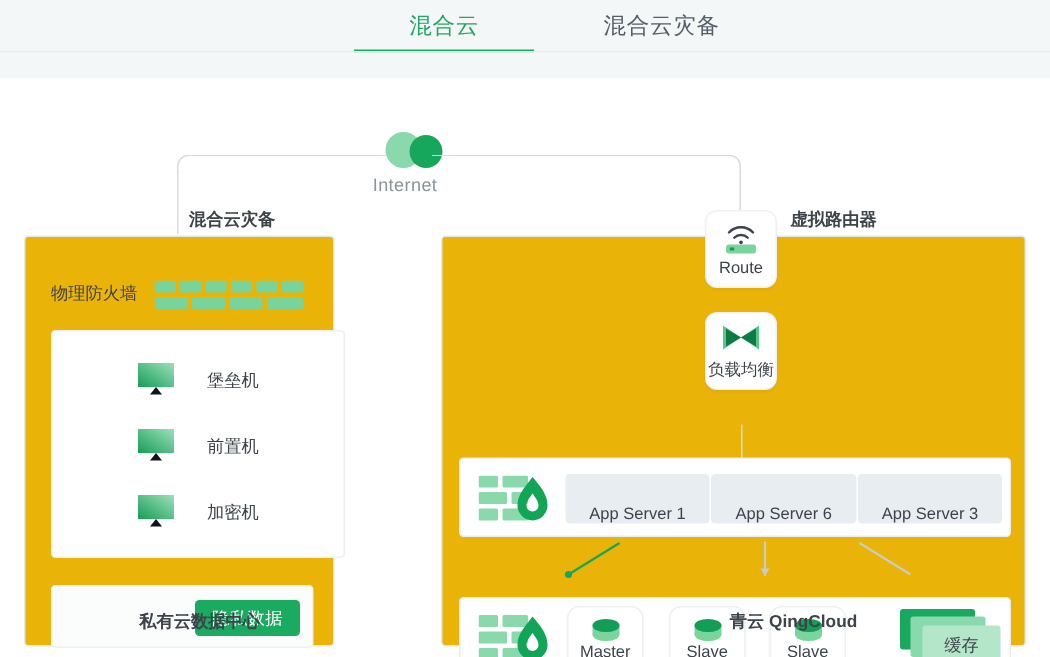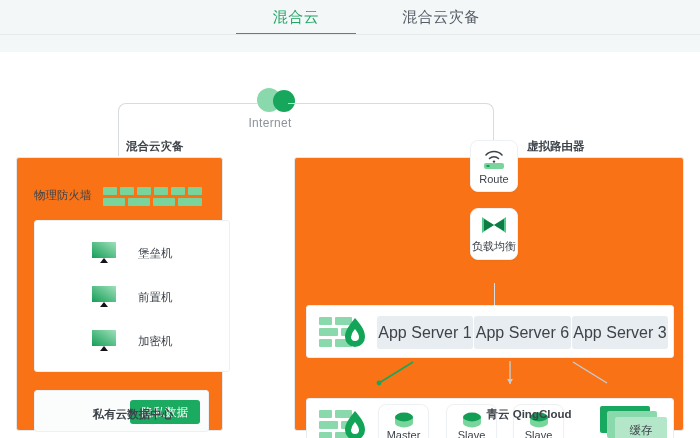--- a/index.html
+++ b/index.html
@@ -59,21 +59,21 @@
   }
   .elbow-r {
     position: absolute; border: 1px solid #d6dce0;
     border-left: none; border-bottom: none;
     border-top-right-radius: 8px;
   }
 
   
   .panel {
     position: absolute; border: 1px solid #e4e8eb; border-radius: 3px;
-    background: #f97316;
+    background: #eab308;
     padding-left: 46px;
   }
   .panel-caption {
     position: absolute; width: 100%; text-align: center;
     font-size: 11.5px; color: #3d434a; font-weight: 700;
   }
 
   .inner-box {
     position: absolute; border: 1px solid #edf0f2; border-radius: 3px; background:#fff;
   }
@@ -102,22 +102,22 @@
     box-shadow: 0 1px 2px rgba(0,0,0,.04);
   }
   .icard-label { font-size: 11px; color:#3d434a; margin-top:3px; white-space:nowrap; }
 
   
   .rowbox {
     position:absolute; border:1px solid #e9edef; border-radius:3px; background:#fff;
   }
   .appsrv {
     position:absolute; background:#e8edf1; border-radius:3px;
-    display:flex; align-items:center; justify-content:center;
-    font-size:16px; color:#3d434a; cursor:pointer;
+    display:flex; align-items:flex-end; justify-content:center;
+    font-size:11px; color:#3d434a; cursor:pointer;
   }
   .dbcard {
     position:absolute; background:#fff; border:1px solid #eef1f3; border-radius:8px;
     display:flex; flex-direction:column; align-items:center; justify-content:center;
     box-shadow: 0 1px 2px rgba(0,0,0,.04);
   }
   .dbcard-label { font-size:11px; color:#3d434a; margin-top:1px; }
 
   
   .cstack { position:absolute; }

